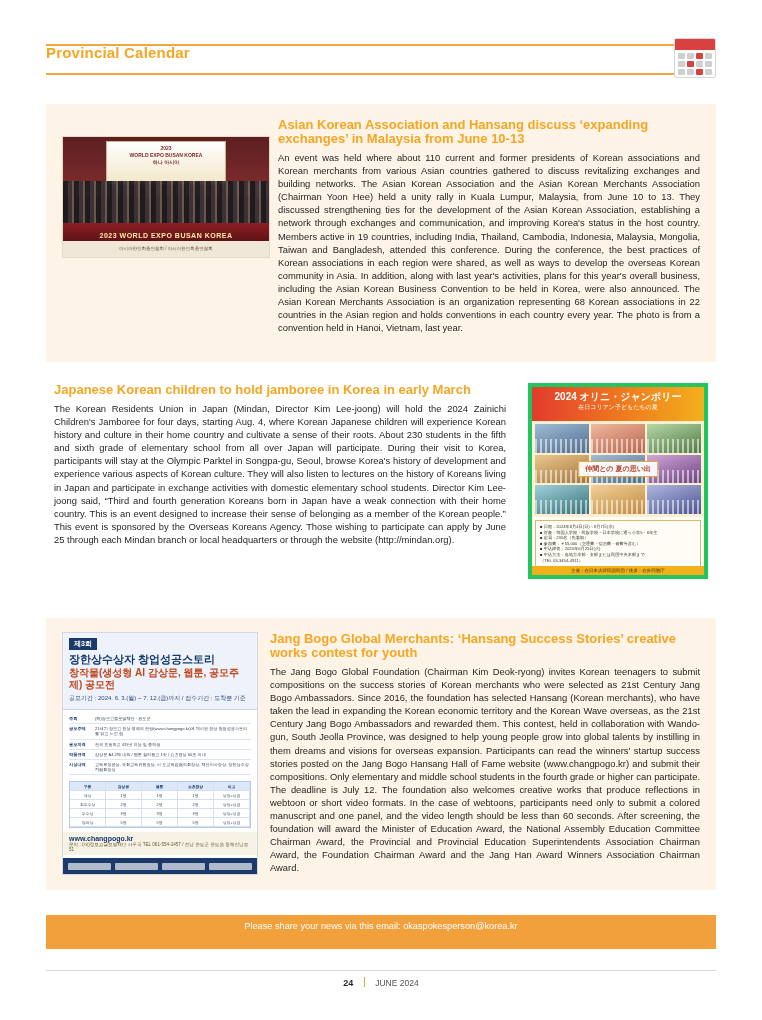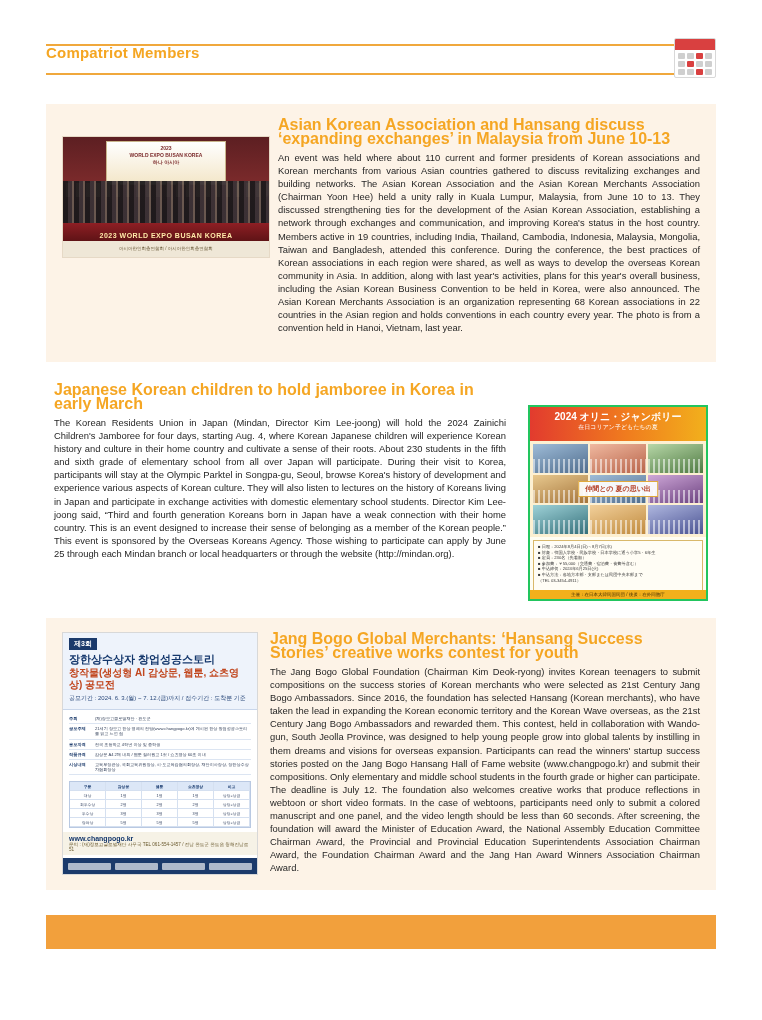--- a/index.html
+++ b/index.html
@@ -76,21 +76,21 @@
     background: #fdf3e7;
     padding: 14px 16px 16px 16px;
   }
   .article.a1 { top: 104px; height: 258px; }
   .article.a2 { top: 375px; height: 228px; background: #ffffff; padding: 0; }
   .article.a3 { top: 618px; height: 272px; }
 
   .art-title {
     color: #f5a623;
     font-weight: bold;
-    font-size: 16px;
+    font-size: 13px;
     line-height: 14px;
     margin: 0 0 5px 0;
   }
   .art-body {
     color: #262626;
     font-size: 9.4px;
     line-height: 13.1px;
     text-align: justify;
     margin: 0;
   }
@@ -112,24 +112,23 @@
   
   .a2 .text-col {
     position: absolute;
     left: 8px; top: 8px;
     width: 452px;
   }
   .a2 .poster {
     position: absolute;
     right: 8px; top: 8px;
     width: 180px; height: 196px;
-    border: 2px solid #22c55e;
+    border: 4px solid #22c55e;
     overflow: hidden;
     background: #fff8e6;
-    margin-top: 22px;
   }
 
   
   .a3 .poster {
     position: absolute;
     left: 16px; top: 14px;
     width: 196px; height: 243px;
     border: 1px solid #d8d8d8;
     overflow: hidden;
     background: #ffffff;
@@ -444,21 +443,21 @@
     color: #555;
   }
 </style>
 </head>
 <body>
 
 <div class="page">
 
   <div class="header">
     <div class="header-rule-top"></div>
-    <div class="header-title">Compatriot Members</div>
+    <div class="header-title">Provincial Calendar</div>
     <div class="header-rule-bottom"></div>
     <div class="cal-icon">
       <div class="cal-top"></div>
       <div class="cal-grid">
         <div class="cal-cell"></div>
         <div class="cal-cell"></div>
         <div class="cal-cell red"></div>
         <div class="cal-cell"></div>
         <div class="cal-cell"></div>
         <div class="cal-cell red"></div>
@@ -527,21 +526,21 @@
       </div>
     </div>
   </div>
 
   <div class="article a3">
     <div class="poster">
       <div class="jb">
         <div class="jb-top">
           <div class="badge">제3회</div>
           <div class="t1">장한상수상자 창업성공스토리</div>
-          <div class="t2">창작물(생성형 AI 감상문, 웹툰, 쇼츠영상) 공모전</div>
+          <div class="t2">창작물(생성형 AI 감상문, 웹툰, 공모주제) 공모전</div>
           <div class="t3">공모기간 : 2024. 6. 3.(월) ~ 7. 12.(금)까지 / 접수기간 : 도착분 기준</div>
         </div>
         <div class="rows">
           <div class="row">
             <div class="k">주최</div>
             <div class="v">(재)장보고글로벌재단 · 완도군</div>
           </div>
           <div class="row">
             <div class="k">공모주제</div>
             <div class="v">21세기 장보고 한상 명예의 전당(www.changpogo.kr)에 게시된 한상 창업성공스토리를 읽고 느낀 점</div>
@@ -608,16 +607,23 @@
         </div>
       </div>
     </div>
     <div class="text-col">
       <p class="art-title">Jang Bogo Global Merchants: ‘Hansang Success Stories’ creative works contest for youth</p>
       <p class="art-body">The Jang Bogo Global Foundation (Chairman Kim Deok-ryong) invites Korean teenagers to submit compositions on the success stories of Korean merchants who were selected as 21st Century Jang Bogo Ambassadors. Since 2016, the foundation has selected Hansang (Korean merchants), who have taken the lead in expanding the Korean economic territory and the Korean Wave overseas, as the 21st Century Jang Bogo Ambassadors and rewarded them. This contest, held in collaboration with Wando-gun, South Jeolla Province, was designed to help young people grow into global talents by instilling in them dreams and visions for overseas expansion. Participants can read the winners' startup success stories posted on the Jang Bogo Hansang Hall of Fame website (www.changpogo.kr) and submit their compositions. Only elementary and middle school students in the fourth grade or higher can participate. The deadline is July 12. The foundation also welcomes creative works that produce reflections in webtoon or short video formats. In the case of webtoons, participants need only to submit a colored manuscript and one panel, and the video length should be less than 60 seconds. After screening, the foundation will award the Minister of Education Award, the National Assembly Education Committee Chairman Award, the Provincial and Provincial Education Superintendents Association Chairman Award, the Foundation Chairman Award and the Jang Han Award Winners Association Chairman Award.</p>
     </div>
   </div>
 
   <div class="banner-note">
+    <div>Please share your news via this email: okaspokesperson@korea.kr</div>
   </div>
 
+  <div class="page-foot">
+    <div class="rule"></div>
+    <span class="num">24</span>
+    <span class="sep"></span>
+    <span class="date">JUNE 2024</span>
+  </div>
 
 </div>
 
 </body></html>

